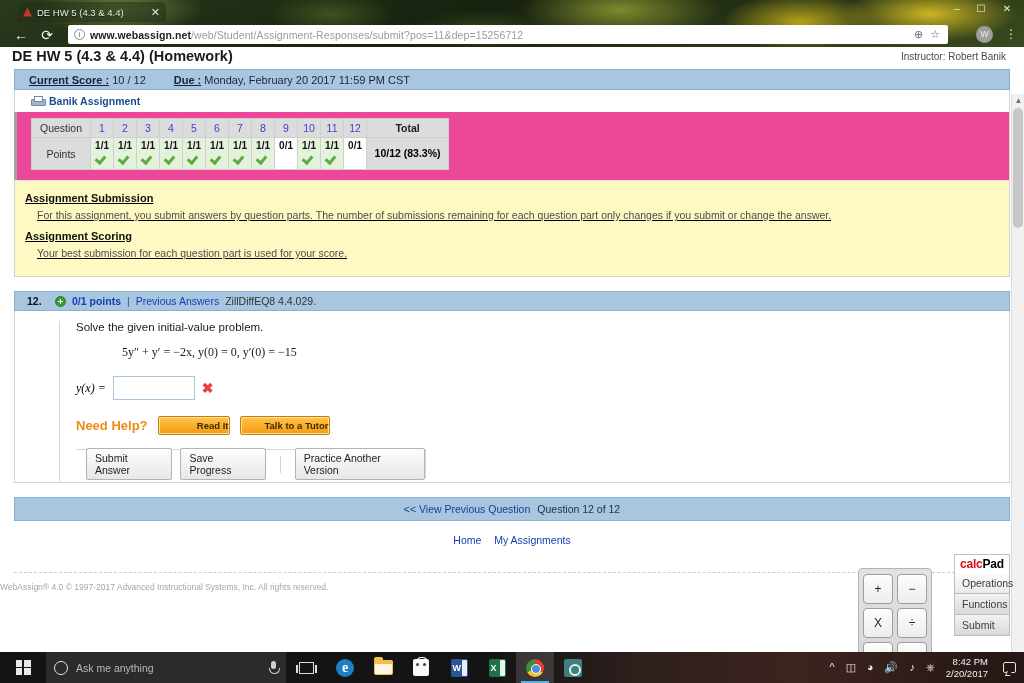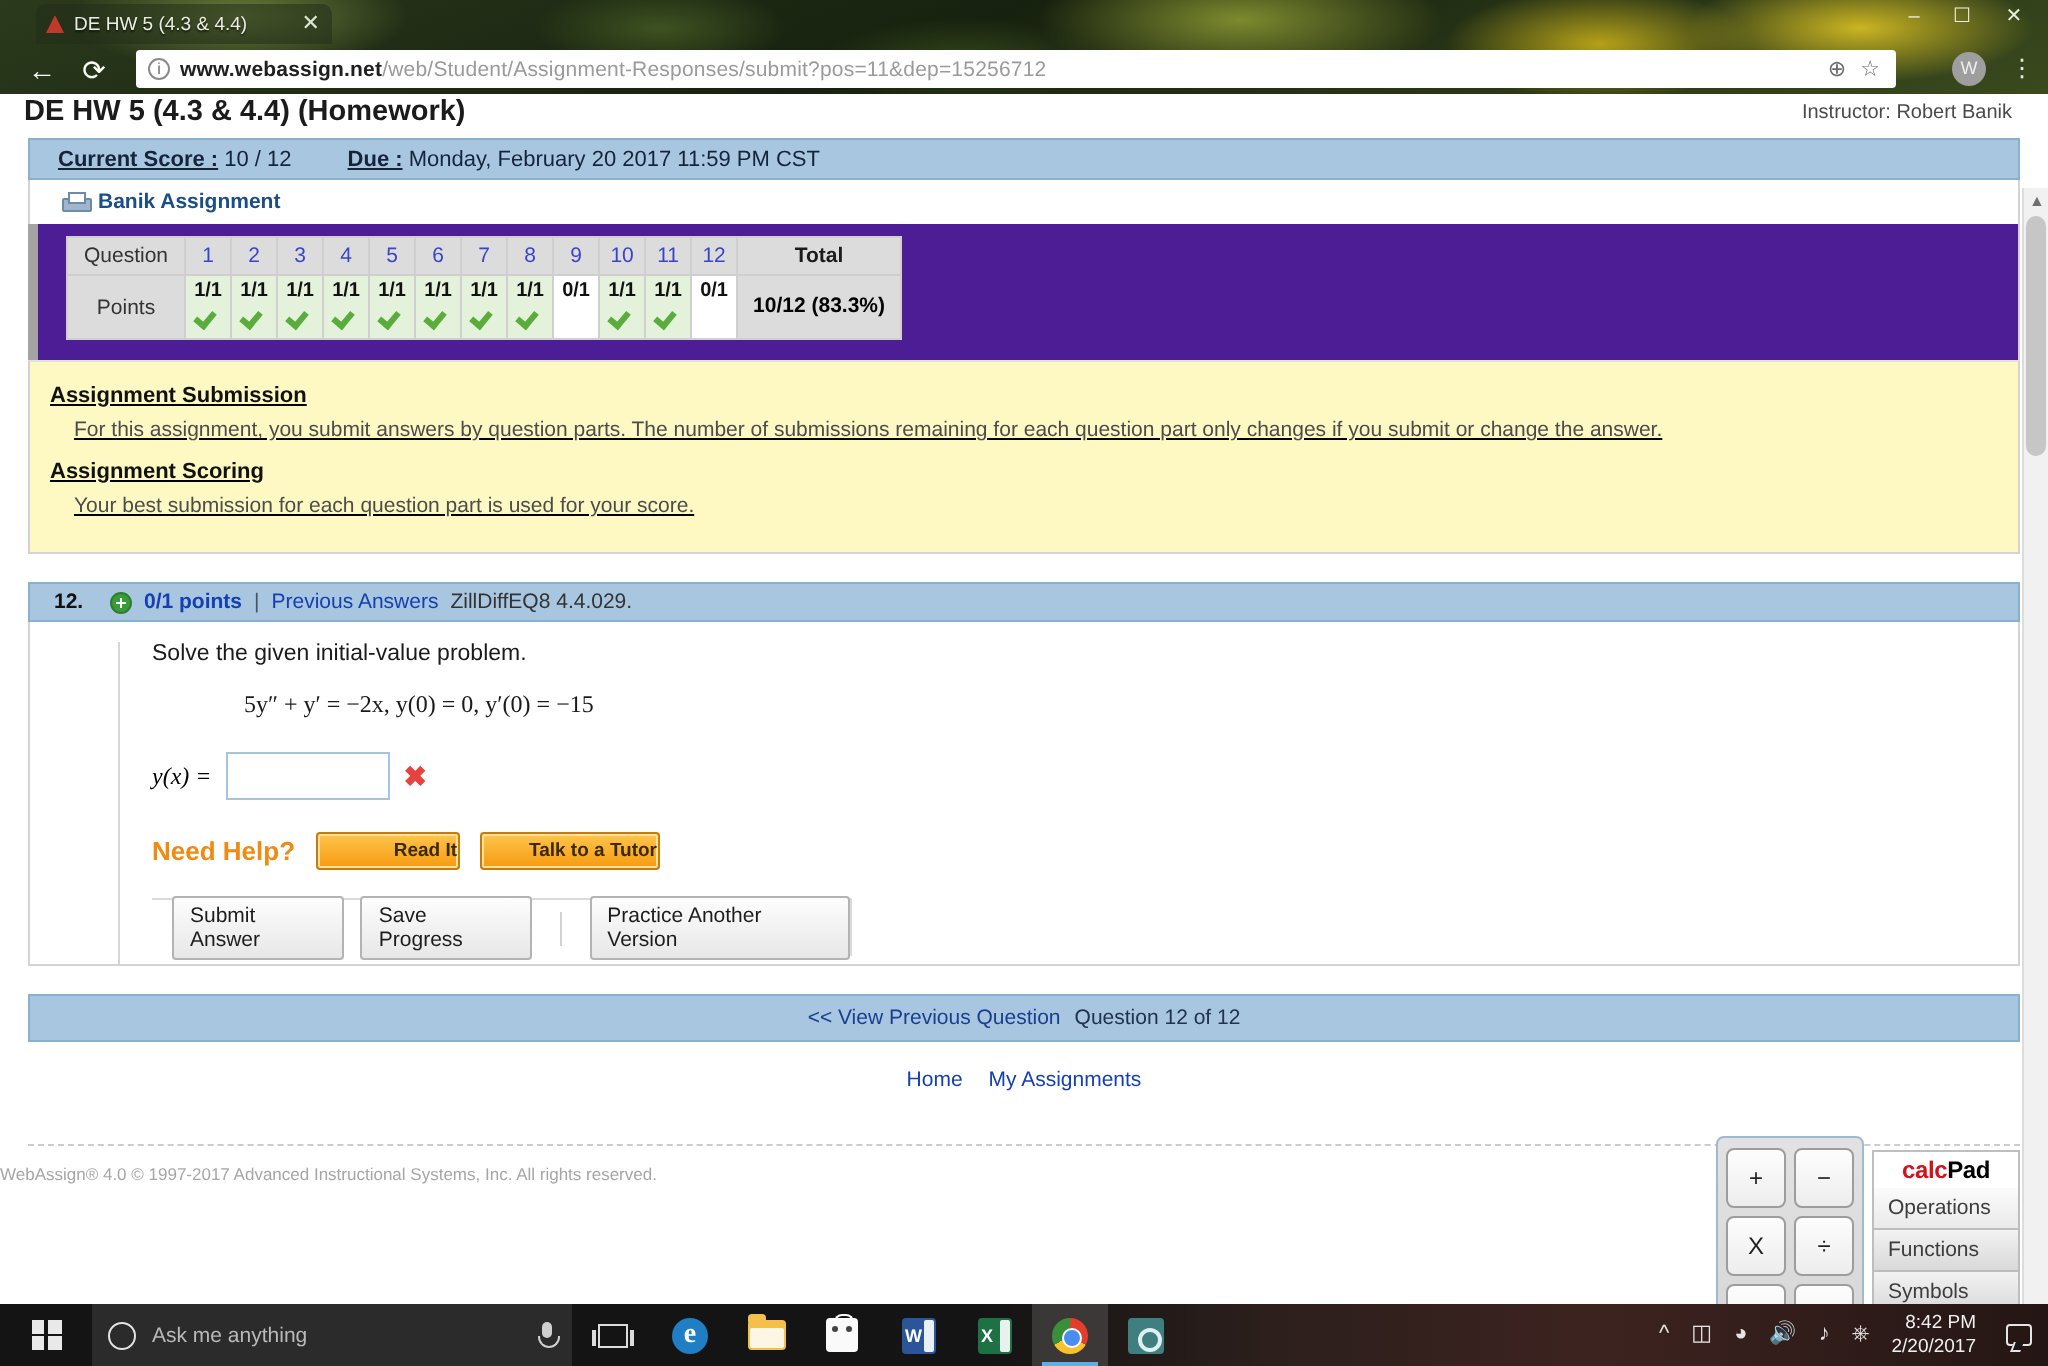--- a/index.html
+++ b/index.html
@@ -81,21 +81,21 @@
   #print-row {
     height:22px; border-left:1px solid #d3d3d3; border-right:1px solid #d3d3d3;
     background:#fff; display:flex; align-items:center; padding-left:16px; gap:5px;
   }
   .printer-ico { width:13px; height:11px; position:relative; flex:0 0 13px; }
   .printer-ico:before{content:"";position:absolute;left:0;top:3px;width:13px;height:5px;background:#9fb6cc;border:1px solid #6d8aa6;border-radius:1px;}
   .printer-ico:after{content:"";position:absolute;left:3px;top:0px;width:7px;height:4px;background:#fff;border:1px solid #6d8aa6;}
   #print-link { font-size:10.5px; color:#1a4e8a; font-weight:bold; }
 
   
-  #table-zone { border-left:5px solid #a3a3a3; border-right:1px solid #d3d3d3; background:#4c1d95; padding:6px 0 10px 0; }
+  #table-zone { border-left:3px solid #a3a3a3; border-right:1px solid #d3d3d3; background:#ec4899; padding:6px 0 10px 0; }
   table.qtable { border-collapse:collapse; margin-left:14px; }
   table.qtable td { border:1px solid #cfcfcf; font-size:10.5px; text-align:center; }
   td.rowlabel { background:#dcdcdc; text-align:right; padding:0 8px; color:#333; border-left:none; font-size:10.5px;}
   td.qhead { background:#dcdcdc; color:#3a44c8; width:23px; height:19px; font-weight:normal; }
   td.qhead.total { width:82px; color:#1b1b1b; font-weight:bold; }
   td.pts { height:32px; width:23px; vertical-align:top; padding-top:2px; }
   td.pts.ok { background:#e4f2db; }
   td.pts.no { background:#ffffff; }
   td.pts.tot { background:#dcdcdc; font-weight:bold; vertical-align:middle; padding-top:0; }
   .ptv { font-size:10px; font-weight:bold; color:#111; display:block; line-height:11px; }
@@ -161,21 +161,21 @@
     margin-top:14px; border-top:1px solid #dadada; border-right:1px solid #dadada;
     width:350px; height:29px; display:flex; align-items:center; gap:8px; padding-left:10px;
   }
   .abtn {
     font-size:10.5px; color:#1d1d1d; background:linear-gradient(#fdfdfd,#e7e7e7);
     border:1px solid #b3b3b3; border-radius:2px; padding:3px 8px;
   }
   .vsep { width:1px; height:17px; background:#d2d2d2; margin:0 6px; }
 
   
-  #calcpad { position:absolute; right:0; top:284px; width:74px; z-index:30;margin-left:12px; }
+  #calcpad { position:absolute; right:0; top:263px; width:56px; z-index:30;margin-left:12px; }
   #cp-title { background:#fff; border:1px solid #bfbfbf; border-bottom:none; height:19px;
               text-align:center; font-size:12px; font-weight:bold; line-height:19px; letter-spacing:-.2px;}
   #cp-title .red { color:#d6111a; }
   .cp-tab {
     background:linear-gradient(#f2f2f2,#d9d9d9); border:1px solid #bdbdbd; border-top:none;
     height:21px; line-height:20px; padding-left:7px; font-size:10.5px; color:#3d3d3d;
   }
   .cp-tab.first { background:linear-gradient(#fbfbfb,#eaeaea); }
 
   #keypad {
@@ -448,21 +448,21 @@
           
         </span>
       </div>
 
     </div>
 
     <div id="calcpad">
       <div id="cp-title"><span class="red">calc</span><span>Pad</span></div>
       <div class="cp-tab first">Operations</div>
       <div class="cp-tab">Functions</div>
-      <div class="cp-tab">Symbols</div>
+      <div class="cp-tab">Submit</div>
 
     </div>
   </div>
 
   <div id="qnav">
     <a>&lt;&lt; View Previous Question</a>
     <span>Question 12 of 12</span>
   </div>
 
   <div id="homerow">

